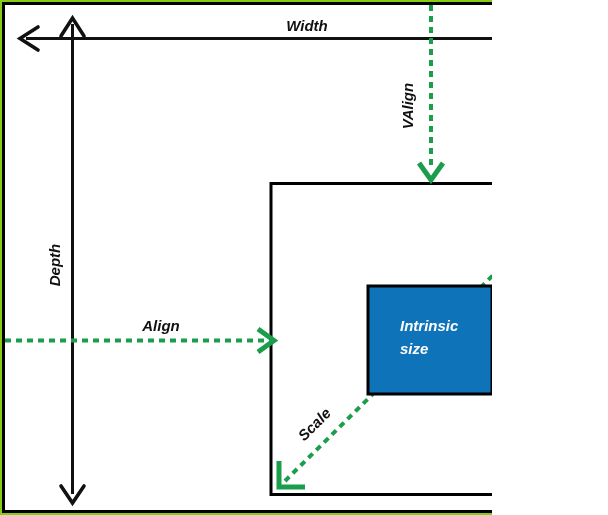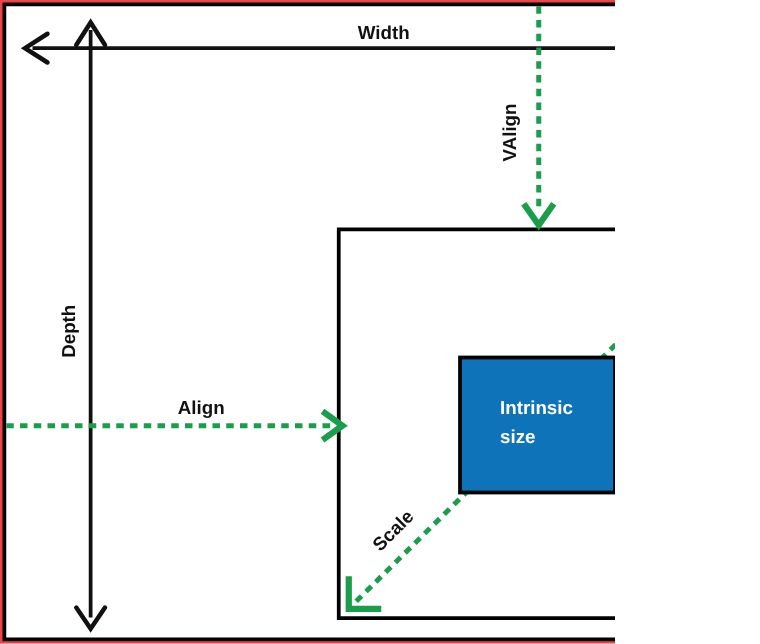--- a/index.html
+++ b/index.html
@@ -7,22 +7,23 @@
     padding: 0;
     background: #ffffff;
   }
   body {
     font-family: "Liberation Sans", sans-serif;
   }
   #diagram-root {
     position: relative;
     width: 492px;
     height: 515px;
-    background: #ef4444;
+    background: #84cc16;
     overflow: hidden;
+    font-style: italic;
   }
   svg#diagram-svg {
     display: block;
     width: 608px;
     height: 515px;
   }
   .axis-label {
     font-family: "Liberation Sans", sans-serif;
     font-weight: bold;
     font-size: 15px;

